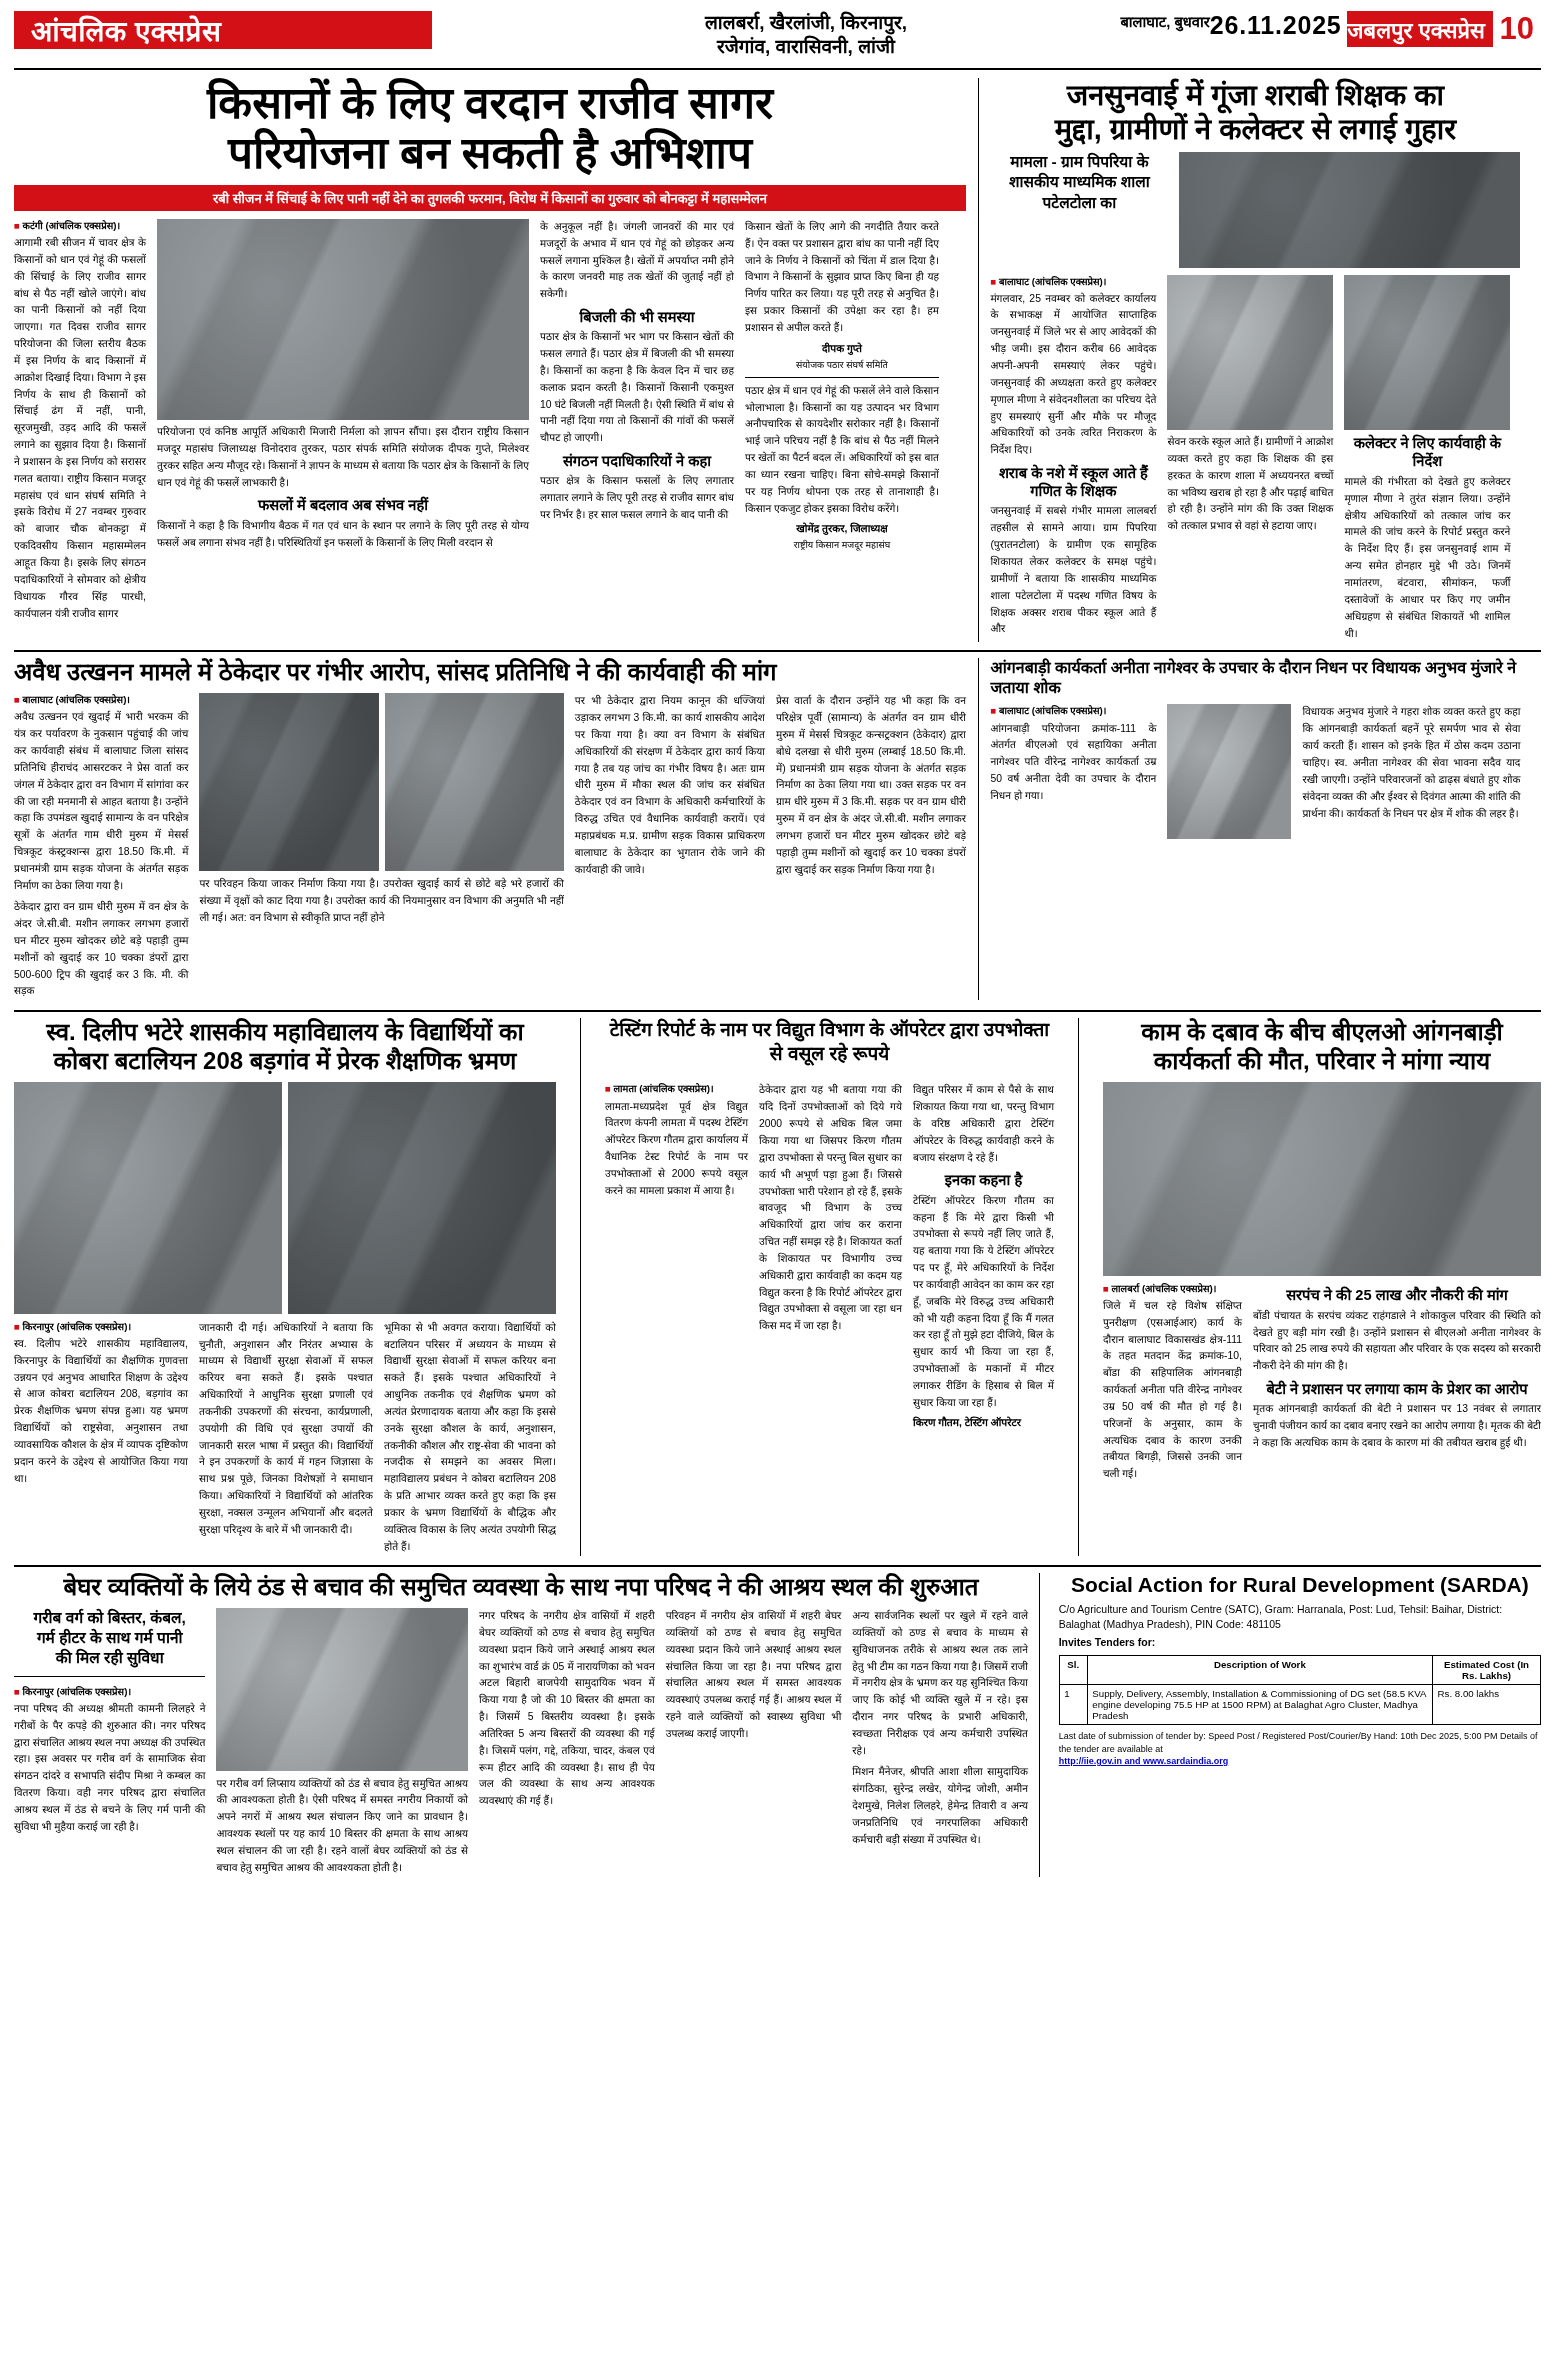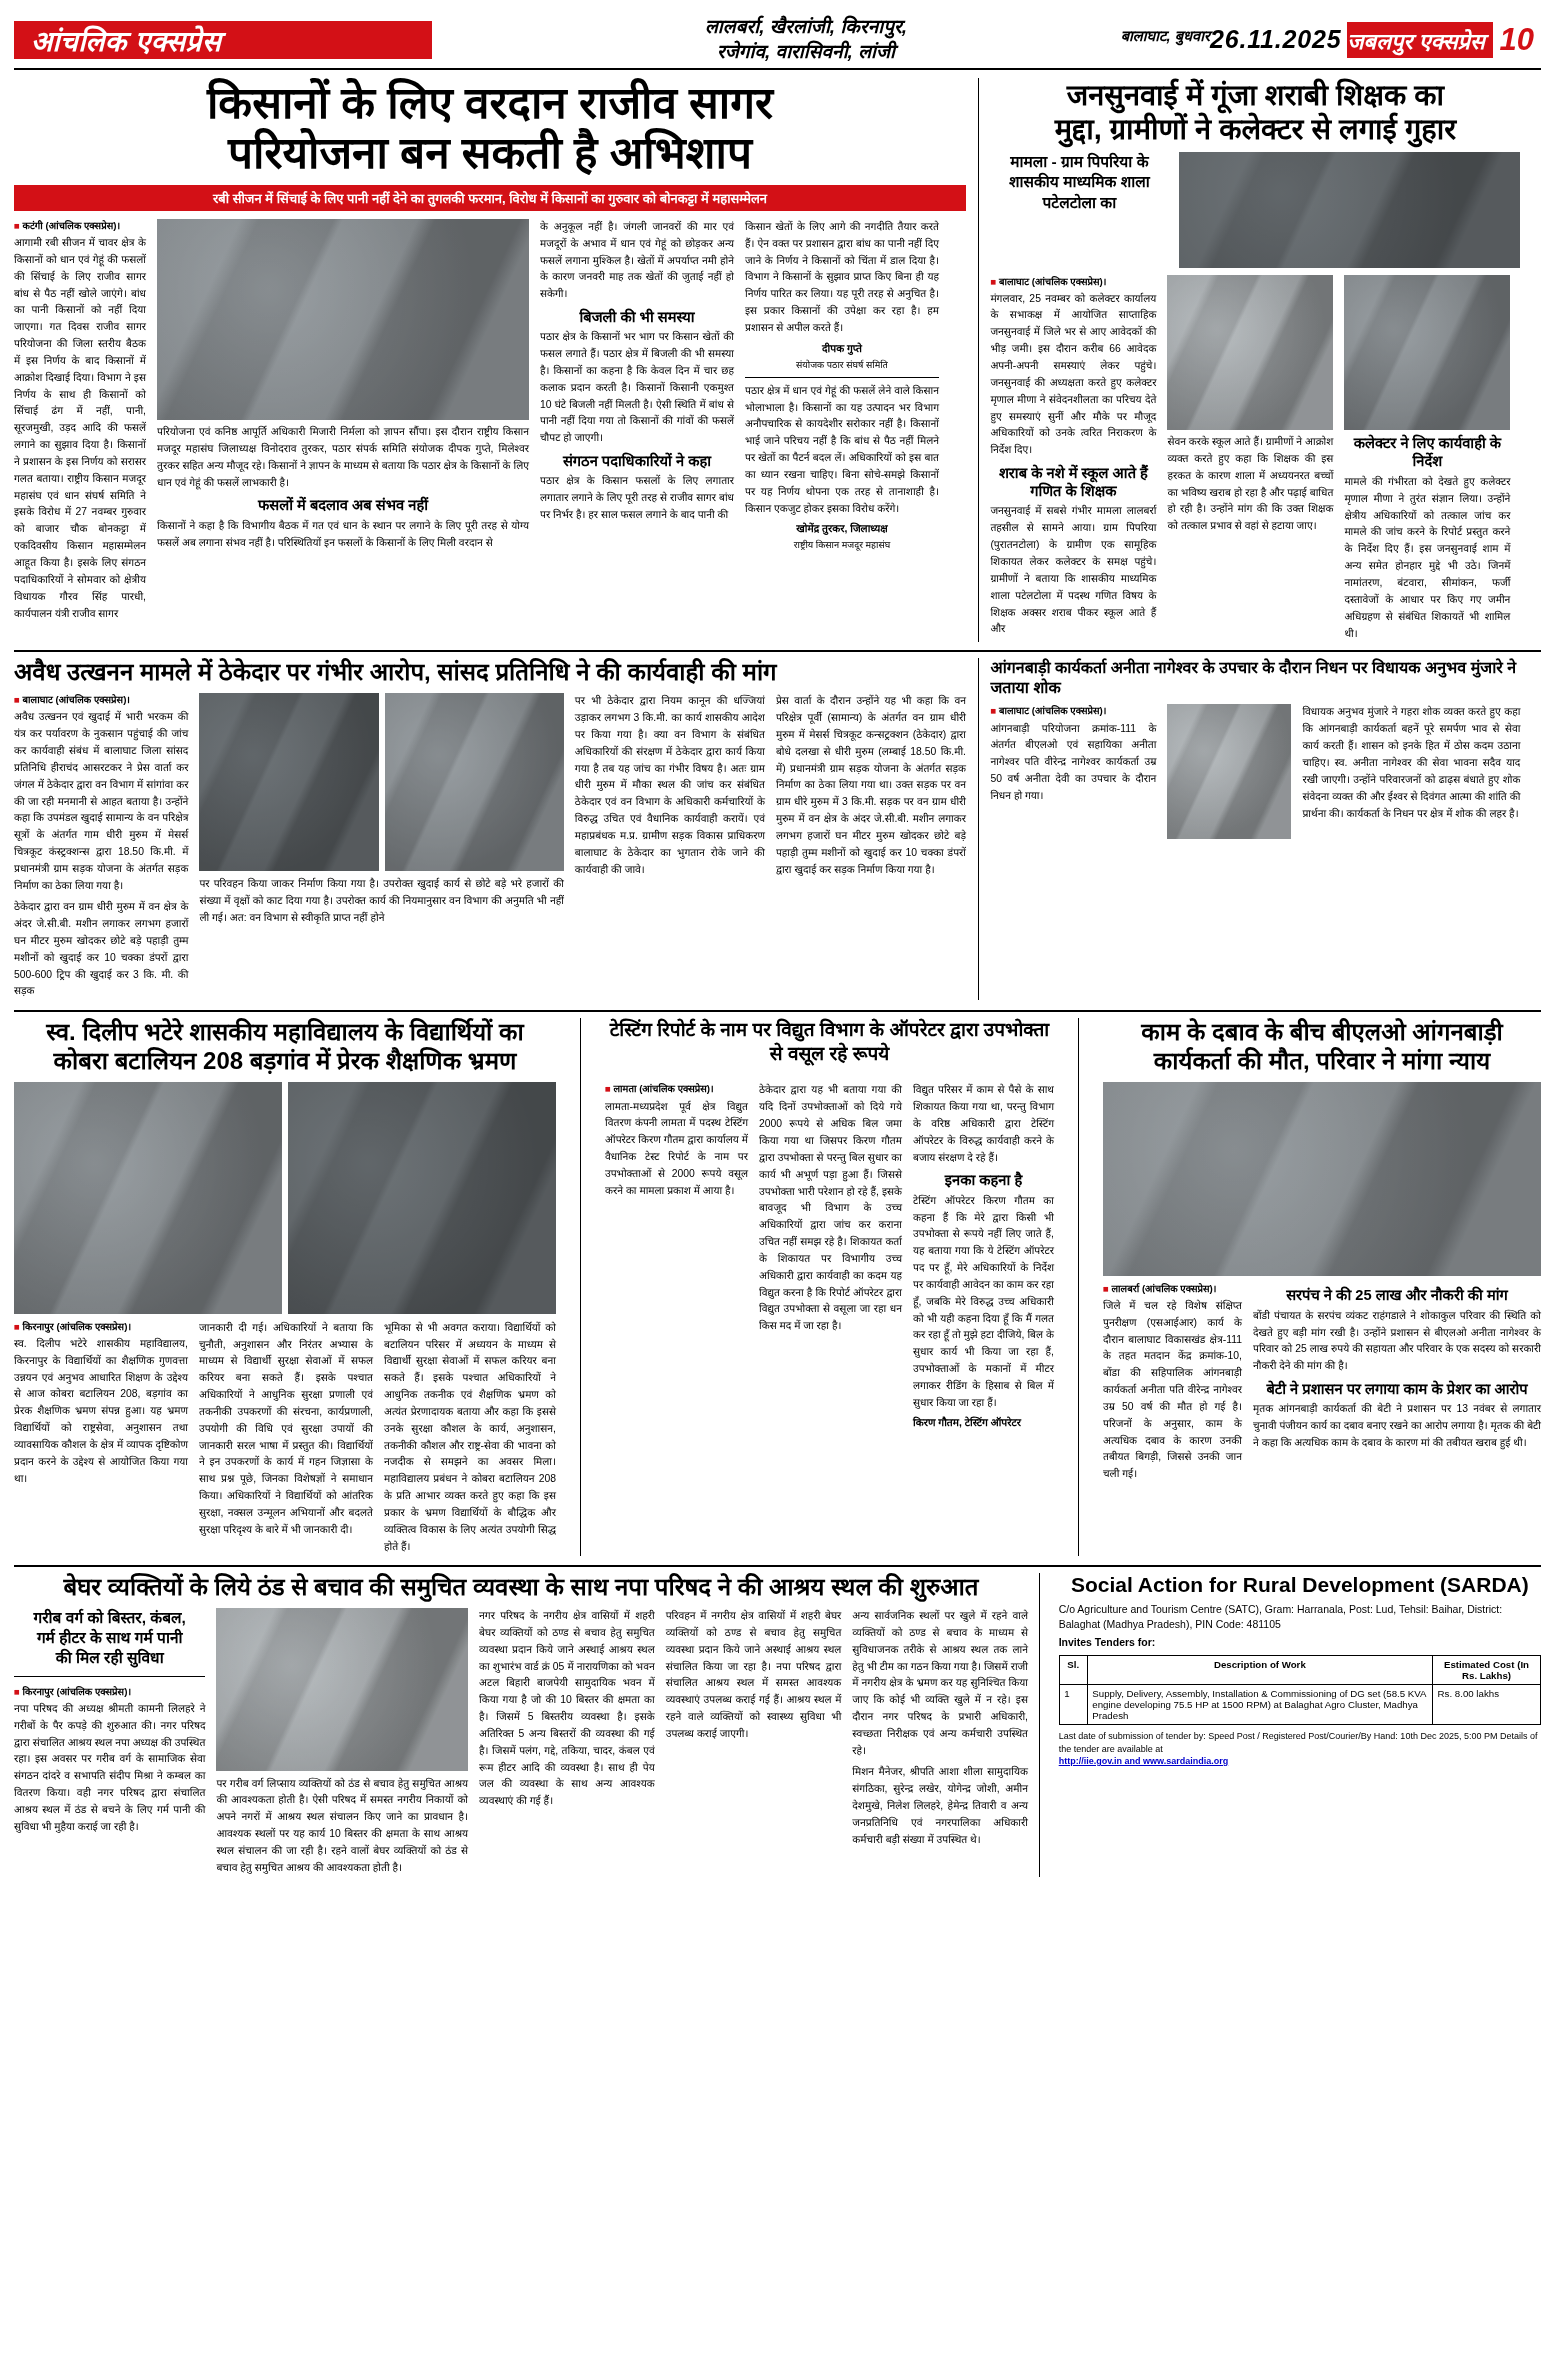--- a/index.html
+++ b/index.html
@@ -6,21 +6,21 @@
   html, body { margin:0; padding:0; }
   body {
     width: 1555px; height: 2377px;
     background: #ffffff;
     font-family: "Liberation Sans", sans-serif;
     color: #000;
   }
   .page { width:1555px; height:2377px; position:relative; padding: 11px 14px; }
 
   
-  .masthead { display:flex; align-items:center; height:59px; border-bottom:2.3px solid #000;font-style:italic; }
+  .masthead { display:flex; align-items:flex-start; height:59px; border-bottom:2.3px solid #000; }
   .mh-left { background:#d31016; color:#fff; width:418px; display:flex; align-items:center; padding-left:17px; position:relative;}
   .mh-left .mh-title { font-size:28px; font-weight:bold; letter-spacing:0.4px;}
   .mh-yellow { width:65px; background:#f5c400; }
   .mh-mid { flex:1; display:flex; align-items:center; justify-content:center; text-align:center; padding:0 9.3px; }
   .mh-mid .edition { font-size:19px; font-weight:bold; line-height:1.28; }
   .mh-date { width:232px; text-align:center; display:flex; justify-content:center; }
   .mh-date .place { font-size:14.7px; font-weight:bold; }
   .mh-date .date { font-size:25px; font-weight:bold; letter-spacing:0.8px; }
   .mh-right { background:#d31016; color:#fff; width:194px; display:flex; align-items:center; justify-content:center; font-size:22px; font-weight:bold;}
   .mh-page { background:#fff; color:#d31016; width:48px; margin-left:7.7px; height:100%; display:flex; align-items:center; justify-content:center; font-size:31px; font-weight:bold;}

